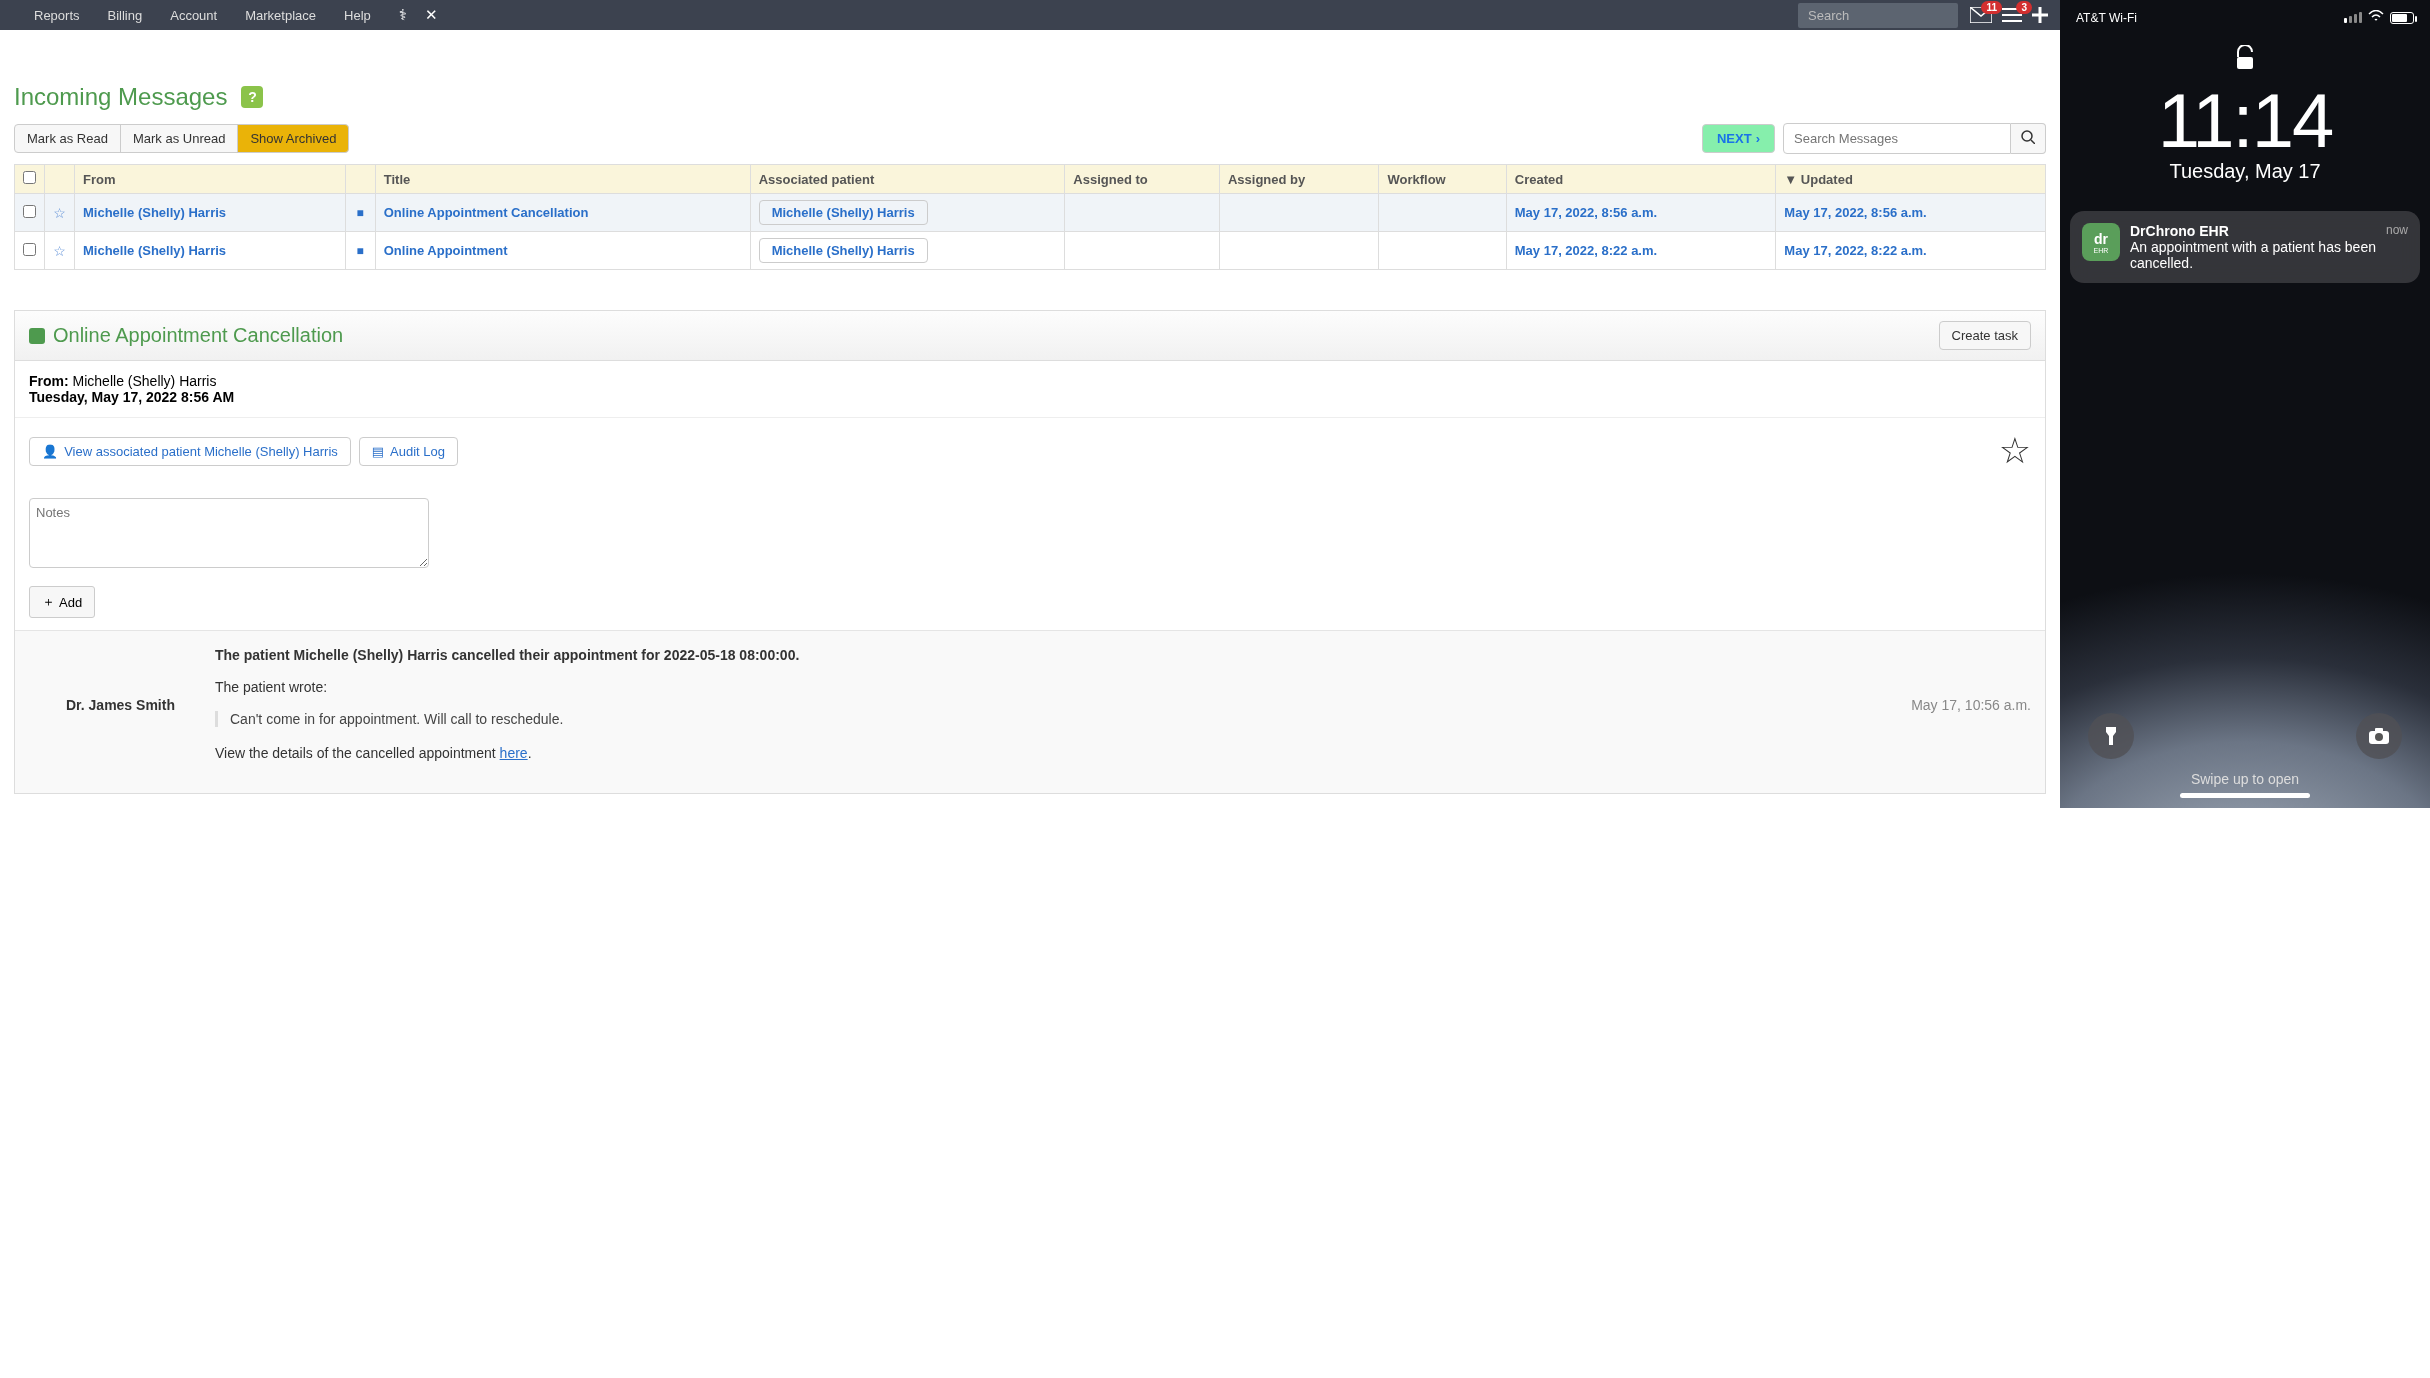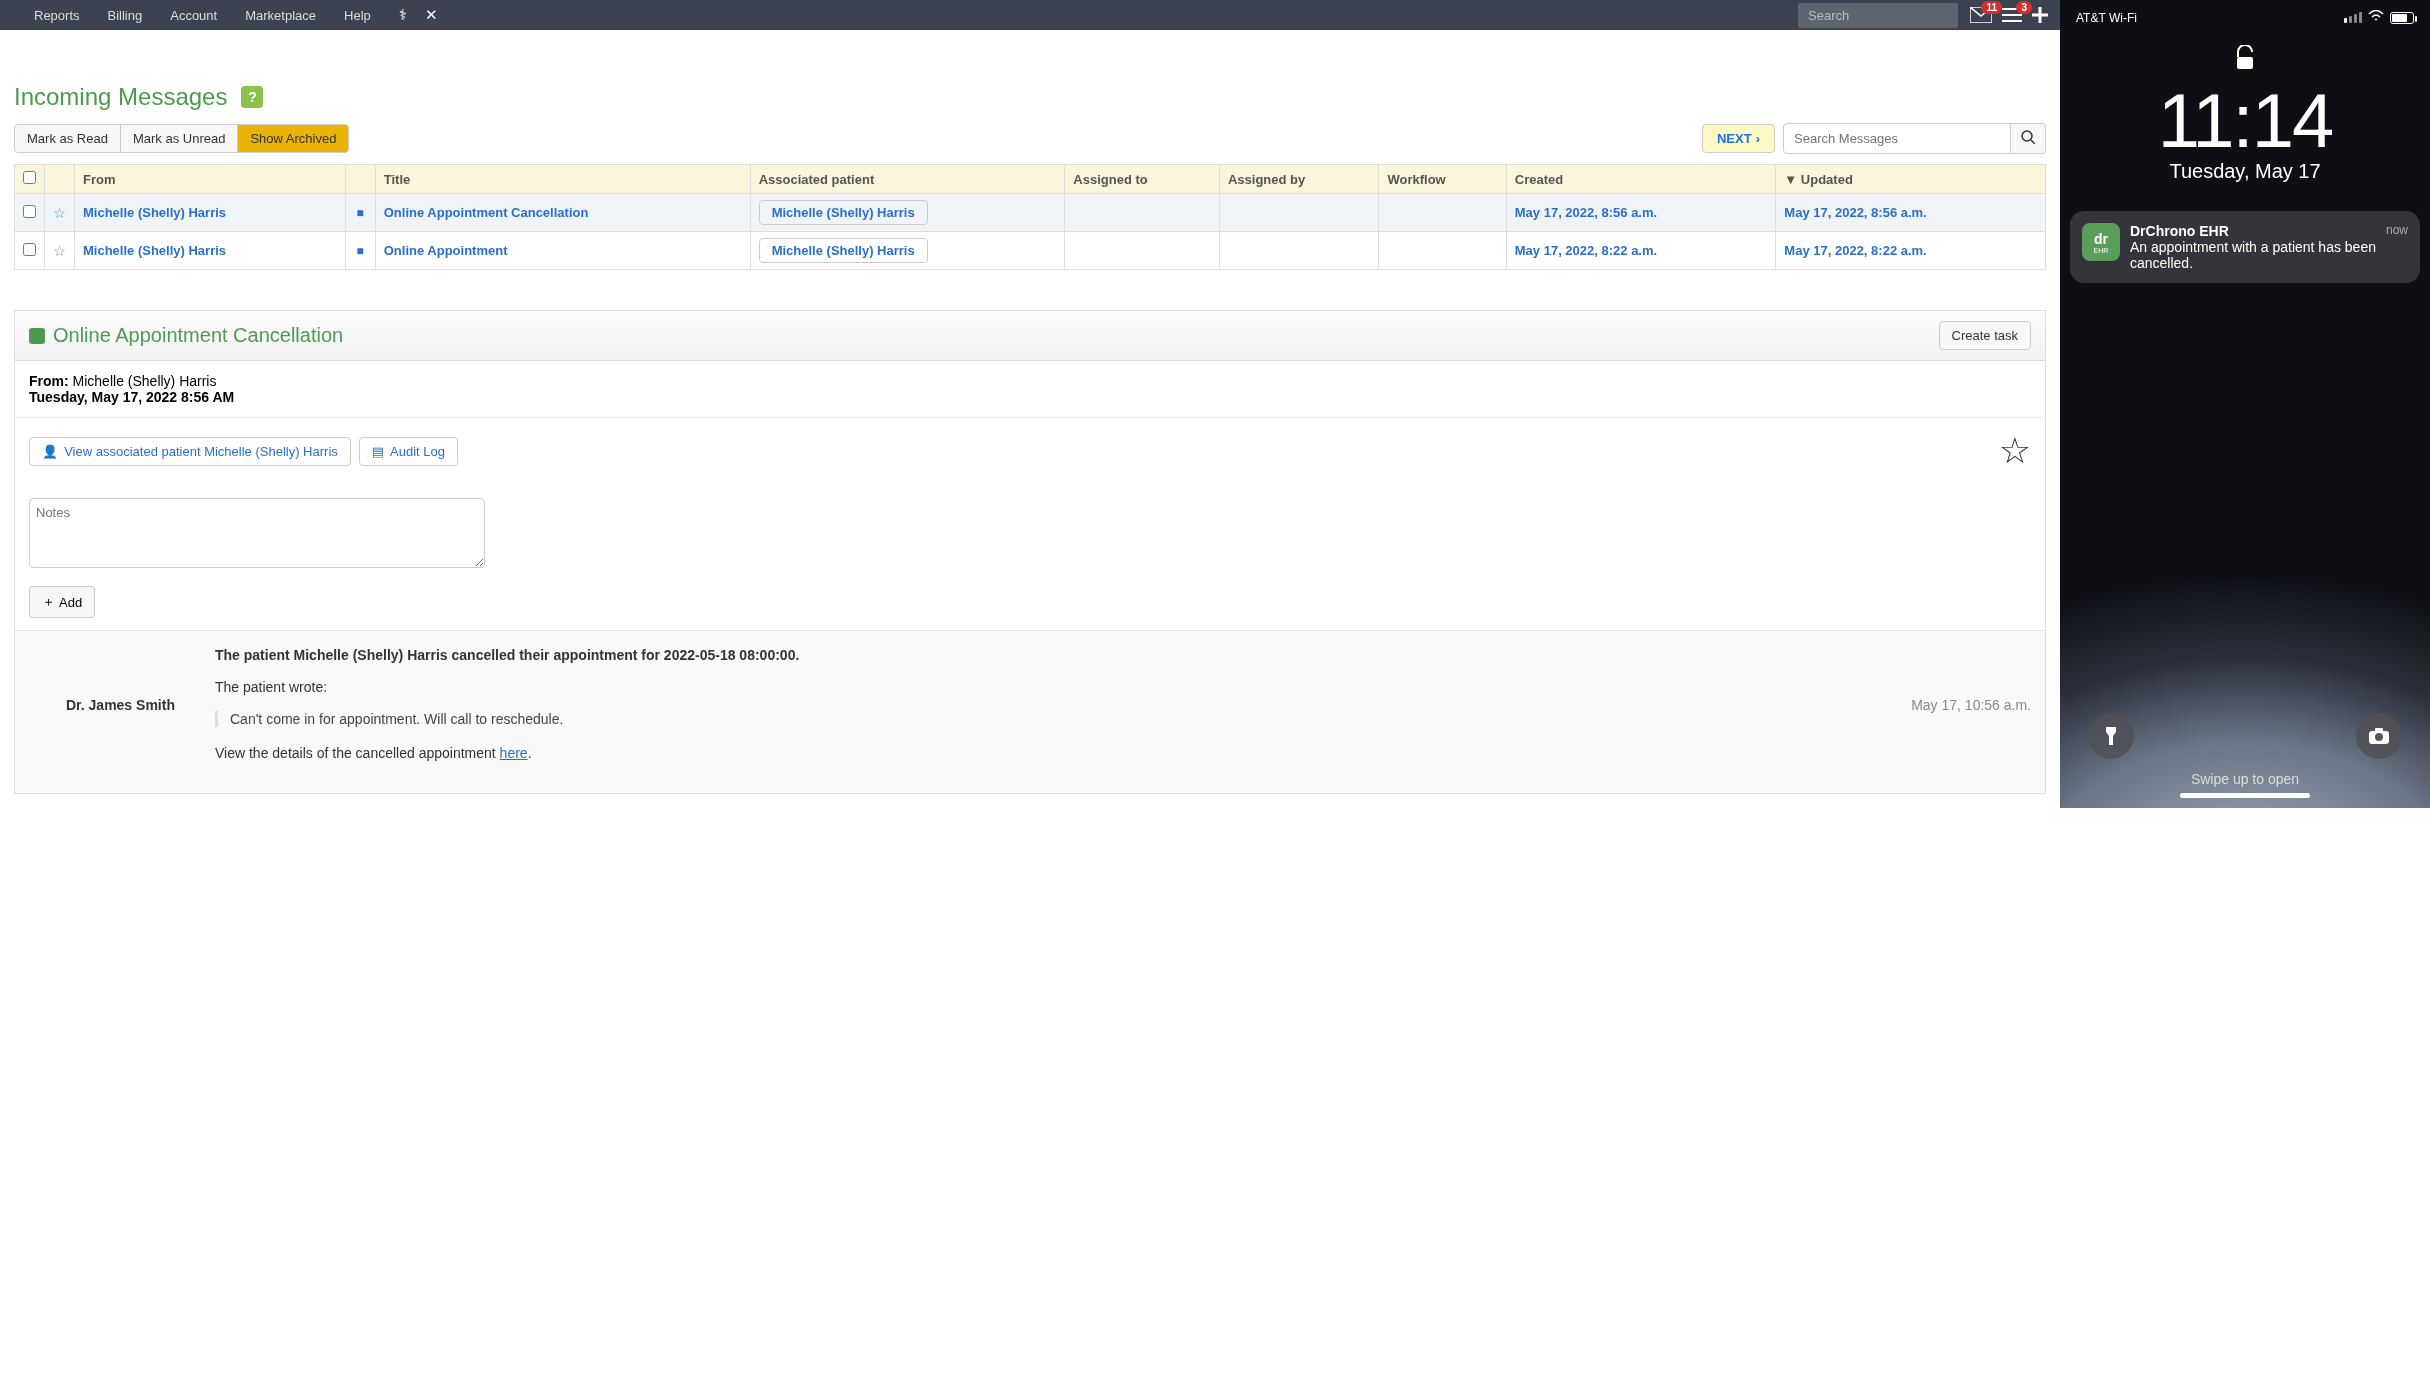--- a/index.html
+++ b/index.html
@@ -26,21 +26,21 @@
 .help-badge { background: #8bc34a; color: #fff; width: 22px; height: 22px; border-radius: 4px; display: flex; align-items: center; justify-content: center; font-weight: bold; font-size: 14px; }
 
 
 .toolbar-row { padding: 4px 14px 10px; display: flex; align-items: center; gap: 8px; }
 .btn-group { display: flex; }
 .btn-group .btn { border-radius: 0; margin-left: -1px; }
 .btn-group .btn:first-child { border-top-left-radius: 4px; border-bottom-left-radius: 4px; margin-left: 0; }
 .btn-group .btn:last-child { border-top-right-radius: 4px; border-bottom-right-radius: 4px; }
 .btn { background: #f7f7f7; border: 1px solid #ccc; padding: 6px 12px; font-size: 13px; color: #333; cursor: pointer; }
 .btn.active { background: #eab308; }
-.btn-next { color: #1a73e8; background: #fef9c3; border: 1px solid #ccc; border-radius: 4px; padding: 6px 14px; font-size: 13px; font-weight: 600; cursor: pointer; display: flex; align-items: center; gap: 4px; }
+.btn-next { color: #1a73e8; background: #86efac; border: 1px solid #ccc; border-radius: 4px; padding: 6px 14px; font-size: 13px; font-weight: 600; cursor: pointer; display: flex; align-items: center; gap: 4px; }
 .search-msgs-wrap { display: flex; }
 .search-msgs { border: 1px solid #ccc; padding: 6px 10px; font-size: 13px; width: 228px; border-radius: 4px 0 0 4px; }
 .search-msgs-btn { border: 1px solid #ccc; border-left: none; background: #f7f7f7; padding: 6px 10px; border-radius: 0 4px 4px 0; cursor: pointer; }
 
 
 .msg-table-wrap { padding: 0 14px; }
 .msg-table { width: 100%; border-collapse: collapse; font-size: 13px; border: 1px solid #ddd; }
 .msg-table th { background: #faf5db; border: 1px solid #ddd; padding: 6px 8px; text-align: left; font-weight: bold; color: #555; }
 .msg-table td { border: 1px solid #ddd; padding: 6px 8px; vertical-align: middle; }
 .msg-table tbody tr:first-child td { background: #f0f4f8; }
@@ -53,21 +53,21 @@
 
 .detail-panel { margin: 40px 14px 14px; border: 1px solid #ddd; }
 .detail-header { background: linear-gradient(#fdfdfd, #f1f1f1); padding: 10px 14px; display: flex; align-items: center; justify-content: space-between; border-bottom: 1px solid #ddd; }
 .detail-header .title-wrap { display: flex; align-items: center; gap: 8px; }
 .detail-header h2 { color: #4e9a4e; font-size: 20px; font-weight: normal; }
 .green-sq { width: 16px; height: 16px; background: #4e9a4e; border-radius: 3px; }
 .detail-meta { padding: 12px 14px; display: flex; justify-content: space-between; font-size: 14px; border-bottom: 1px solid #eee; flex-direction: column; }
 .detail-actions { padding: 12px 14px; display: flex; align-items: center; gap: 8px; }
 .outline-btn { border: 1px solid #ccc; background: #fff; color: #2a6fc9; padding: 6px 12px; border-radius: 4px; font-size: 13px; cursor: pointer; display: flex; align-items: center; gap: 6px; }
 .star-big { margin-left: auto; font-size: 36px; color: #333; cursor: pointer; }
-.notes-box { margin: 14px; width: 456px; height: 70px; border: 1px solid #ccc; border-radius: 4px; padding: 6px; font-size: 13px; resize: both; font-family: inherit; }
+.notes-box { margin: 14px; width: 400px; height: 70px; border: 1px solid #ccc; border-radius: 4px; padding: 6px; font-size: 13px; resize: both; font-family: inherit; }
 .add-btn { margin: 0 14px 12px; border: 1px solid #ccc; background: #f7f7f7; padding: 6px 12px; font-size: 13px; cursor: pointer; border-radius: 3px; display: flex; align-items: center; gap: 4px; }
 
 .msg-body { background: #f9f9f9; border-top: 1px solid #e5e5e5; padding: 16px 14px 16px 200px; position: relative; font-size: 14px; color: #333; }
 .msg-body .author { position: absolute; left: 14px; top: 66px; font-weight: bold; margin-left: 37px; }
 .msg-body .body-ts { position: absolute; right: 14px; top: 66px; color: #888; }
 .msg-body p { margin-bottom: 16px; }
 .quote-block { border-left: 3px solid #ddd; padding-left: 12px; margin: 10px 0 18px; color: #444; }
 .here-link { color: #2a6fc9; }
 
 

